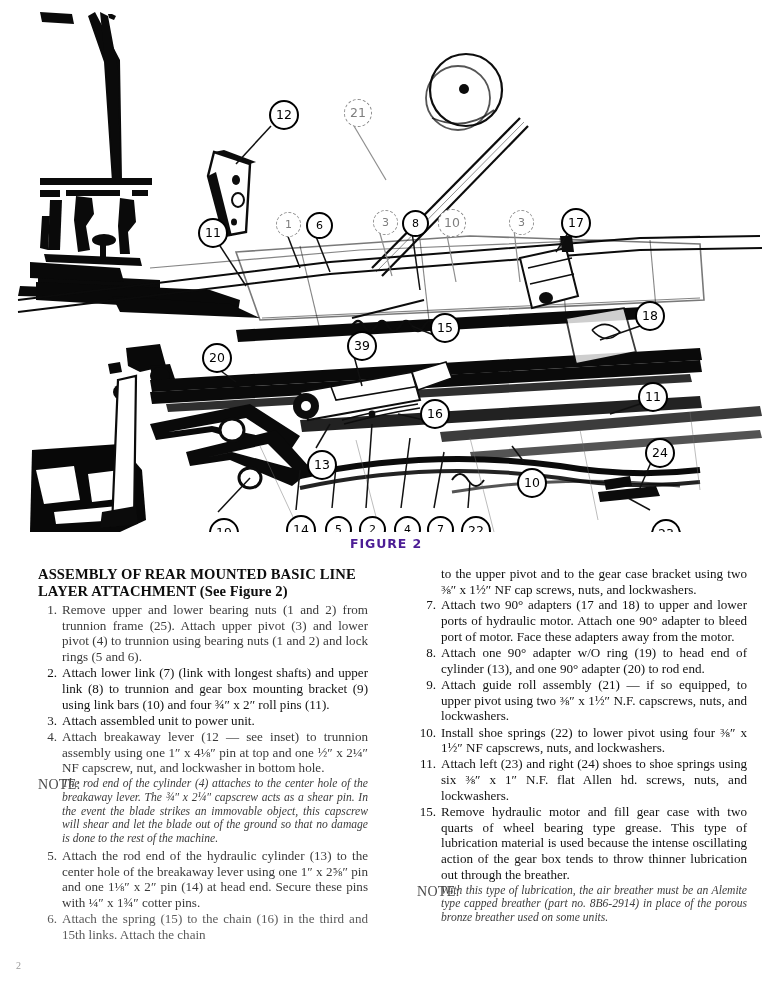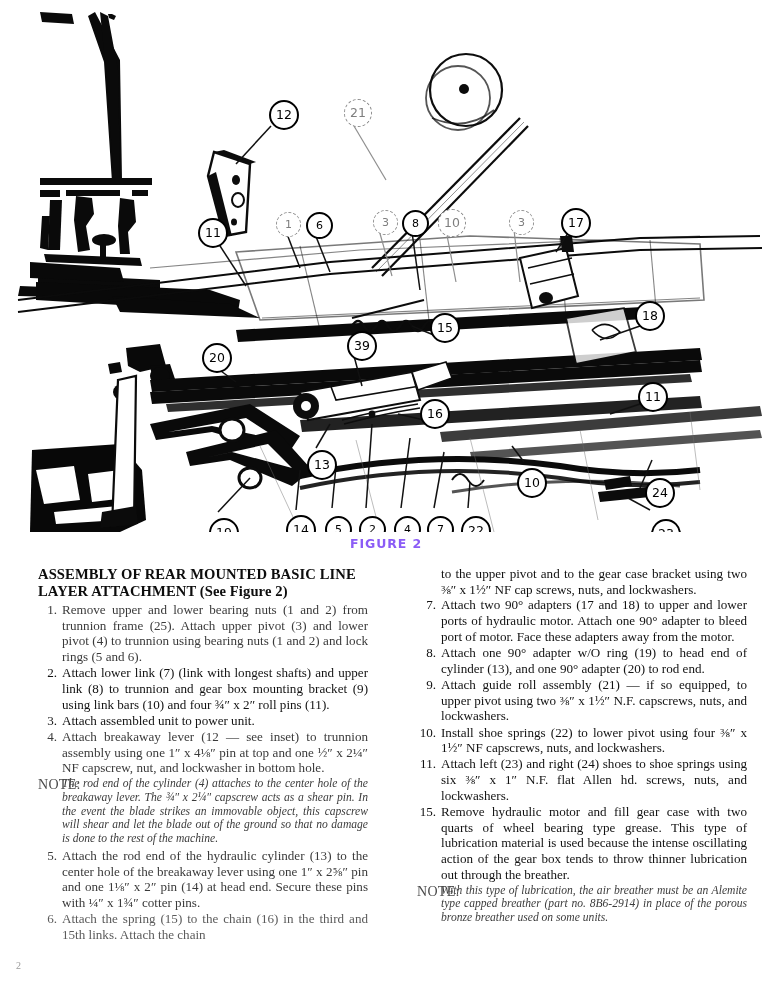--- a/index.html
+++ b/index.html
@@ -14,21 +14,21 @@
 
   
   .figure-area{
     position:absolute;left:0;top:0;width:772px;height:532px;
     overflow:hidden;
   }
   .figwrap{position:absolute;inset:0;}
   .figcap{
     position:absolute;left:0;top:536px;width:772px;text-align:center;
     font-family:"DejaVu Sans", sans-serif;font-weight:bold;
-    font-size:12.5px;letter-spacing:.9px;color:#8b5cf6;
+    font-size:12.5px;letter-spacing:.9px;color:#4c1d95;
   }
 
   
   .callout{
     position:absolute;border:2.2px solid #000;border-radius:50%;
     background:#fff;
     font-family:"DejaVu Sans", sans-serif;font-weight:normal;
     display:flex;align-items:center;justify-content:center;
     line-height:1;color:#000;
     width:26px;height:26px;font-size:12.5px;
@@ -303,21 +303,21 @@
         <div class="callout faint small" style="left: 509px; top: 210px;">3</div>
         <div class="callout" style="left: 561px; top: 208px;">17</div>
         <div class="callout" style="left: 635px; top: 301px;">18</div>
         <div class="callout" style="left: 430px; top: 313px;">15</div>
         <div class="callout" style="left: 347px; top: 331px;">39</div>
         <div class="callout" style="left: 202px; top: 343px;">20</div>
         <div class="callout" style="left: 420px; top: 399px;">16</div>
         <div class="callout" style="left: 638px; top: 382px;">11</div>
         <div class="callout" style="left: 307px; top: 450px;">13</div>
         <div class="callout" style="left: 517px; top: 468px;">10</div>
-        <div class="callout" style="left: 645px; top: 438px; margin-top: 40px;">24</div>
+        <div class="callout" style="left: 645px; top: 438px;">24</div>
         <div class="callout" style="left: 209px; top: 518px;">19</div>
         <div class="callout" style="left: 286px; top: 515px;">14</div>
         <div class="callout small" style="left: 325px; top: 516px;">5</div>
         <div class="callout small" style="left: 359px; top: 516px;">2</div>
         <div class="callout small" style="left: 394px; top: 516px;">4</div>
         <div class="callout small" style="left: 427px; top: 516px;">7</div>
         <div class="callout" style="left: 461px; top: 516px;">22</div>
         <div class="callout" style="left: 651px; top: 519px;">23</div>
       </div>
   </div>

